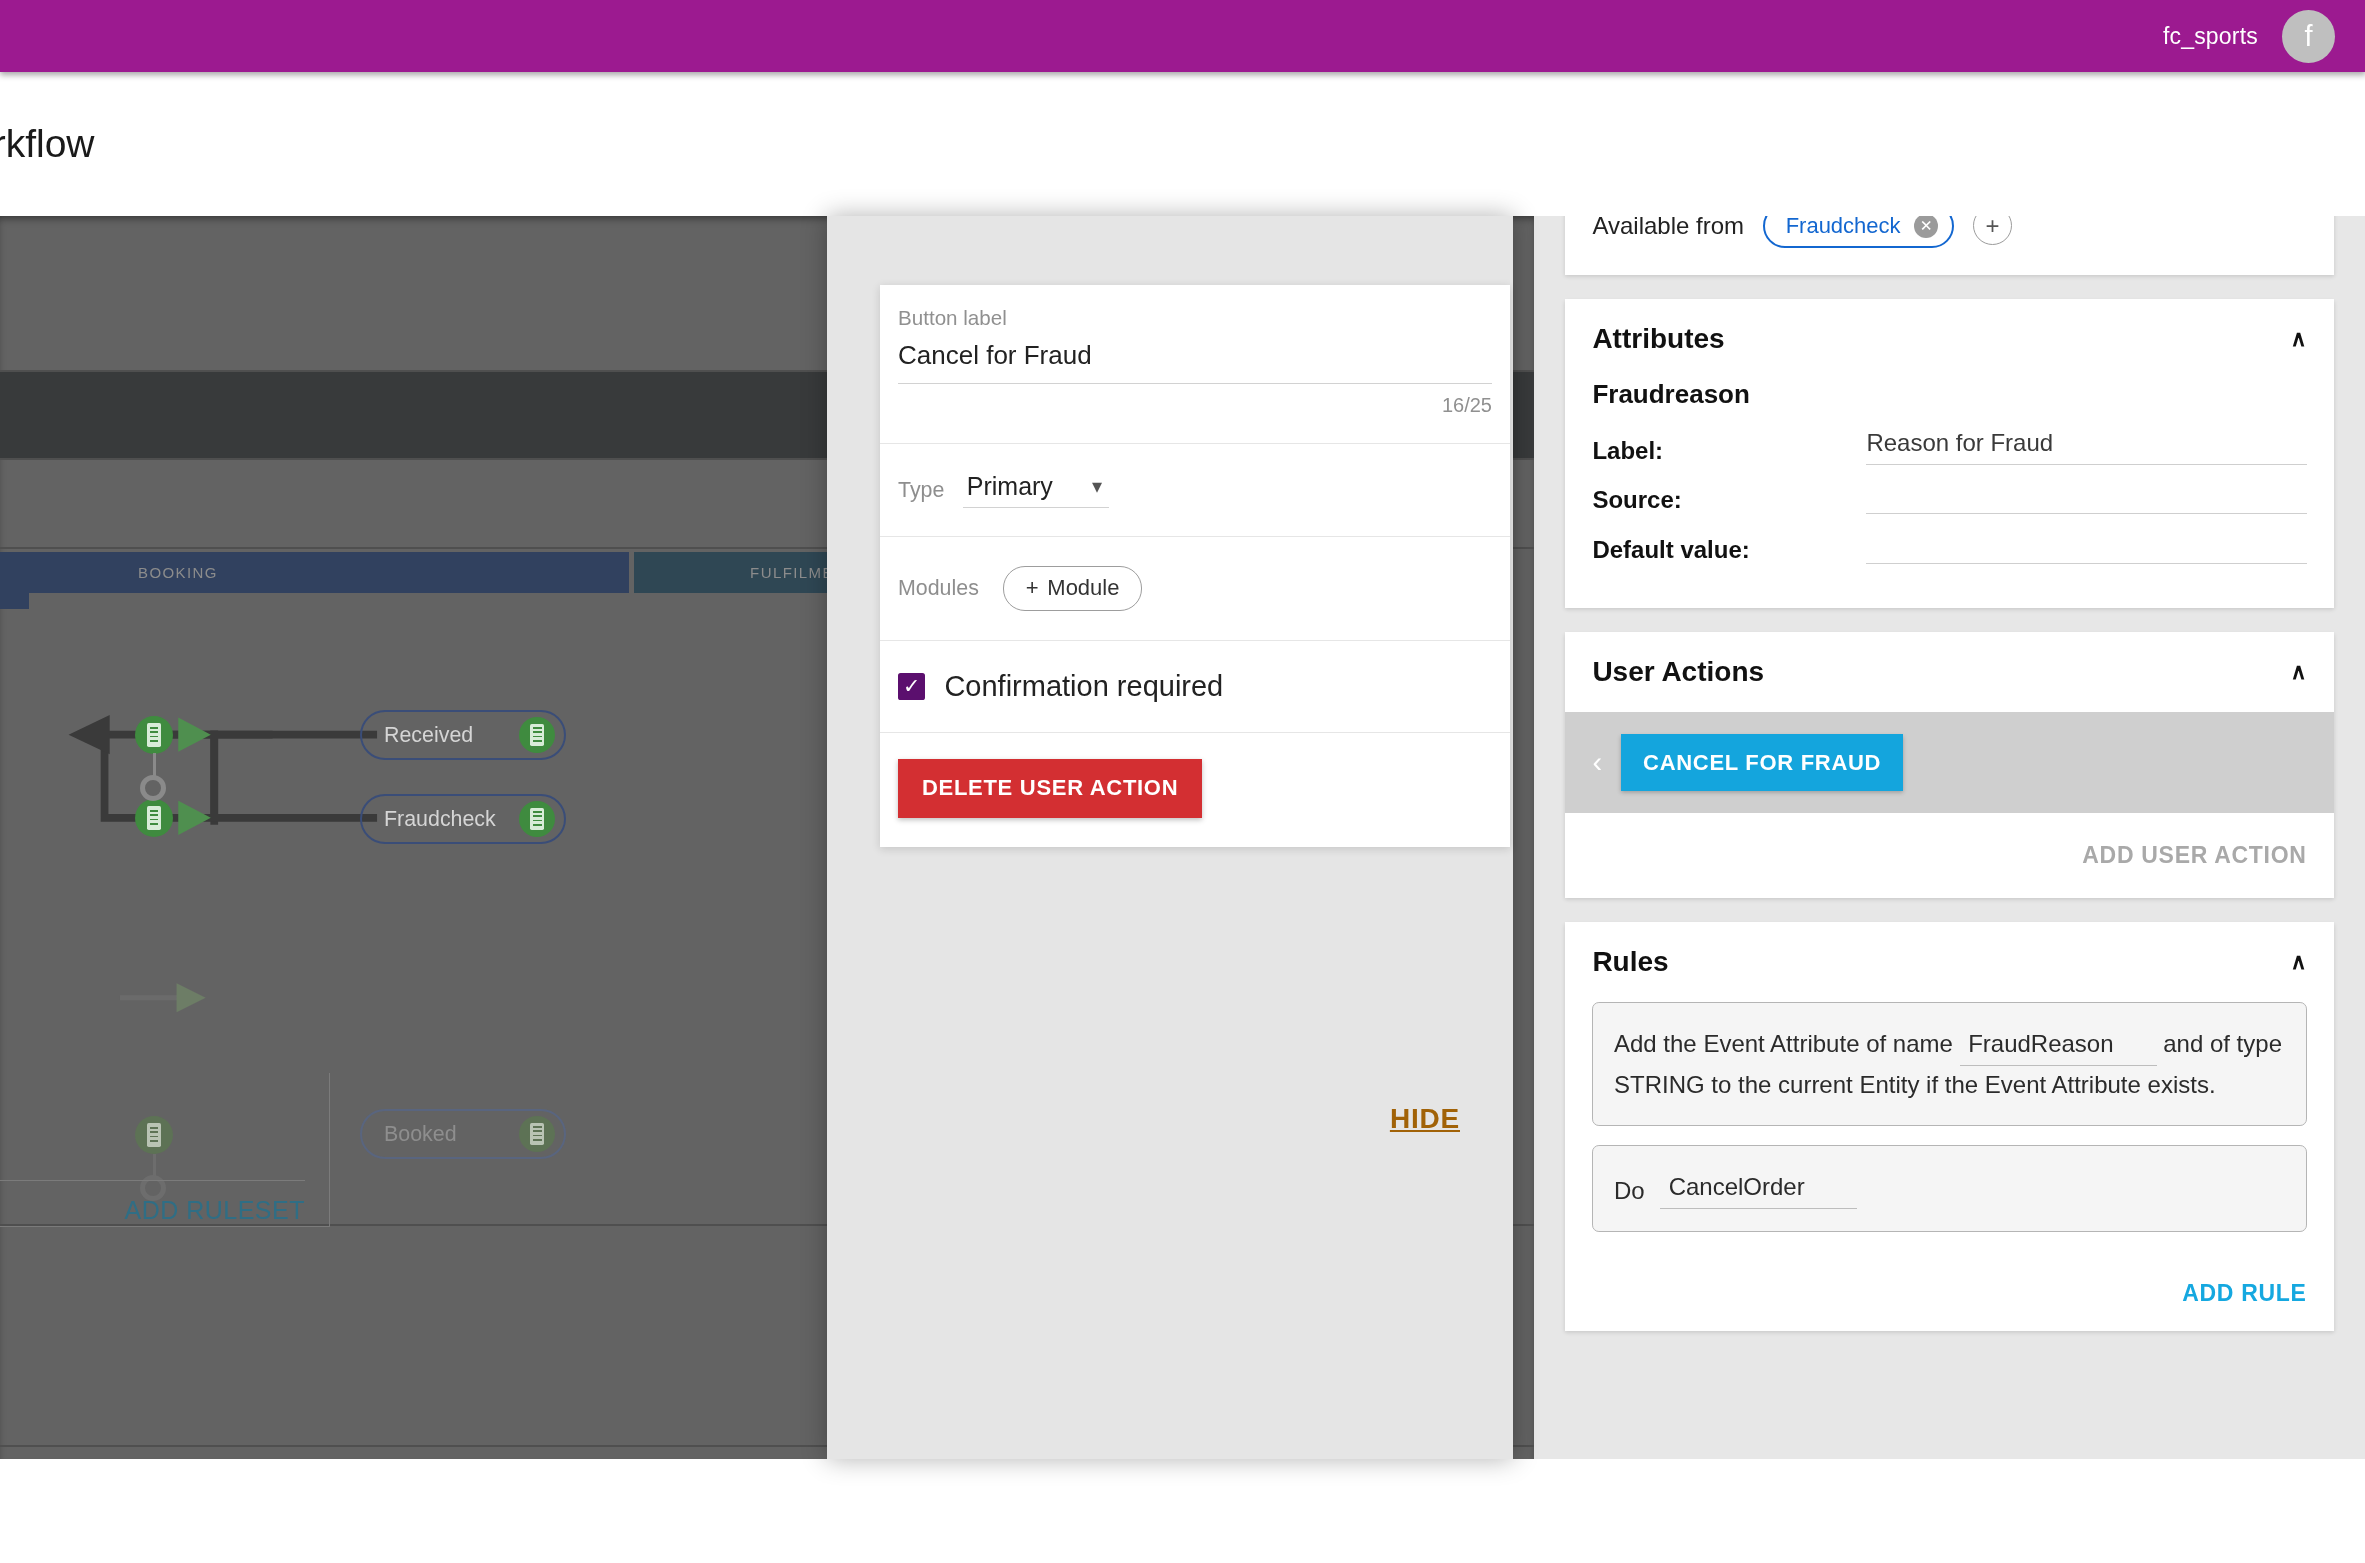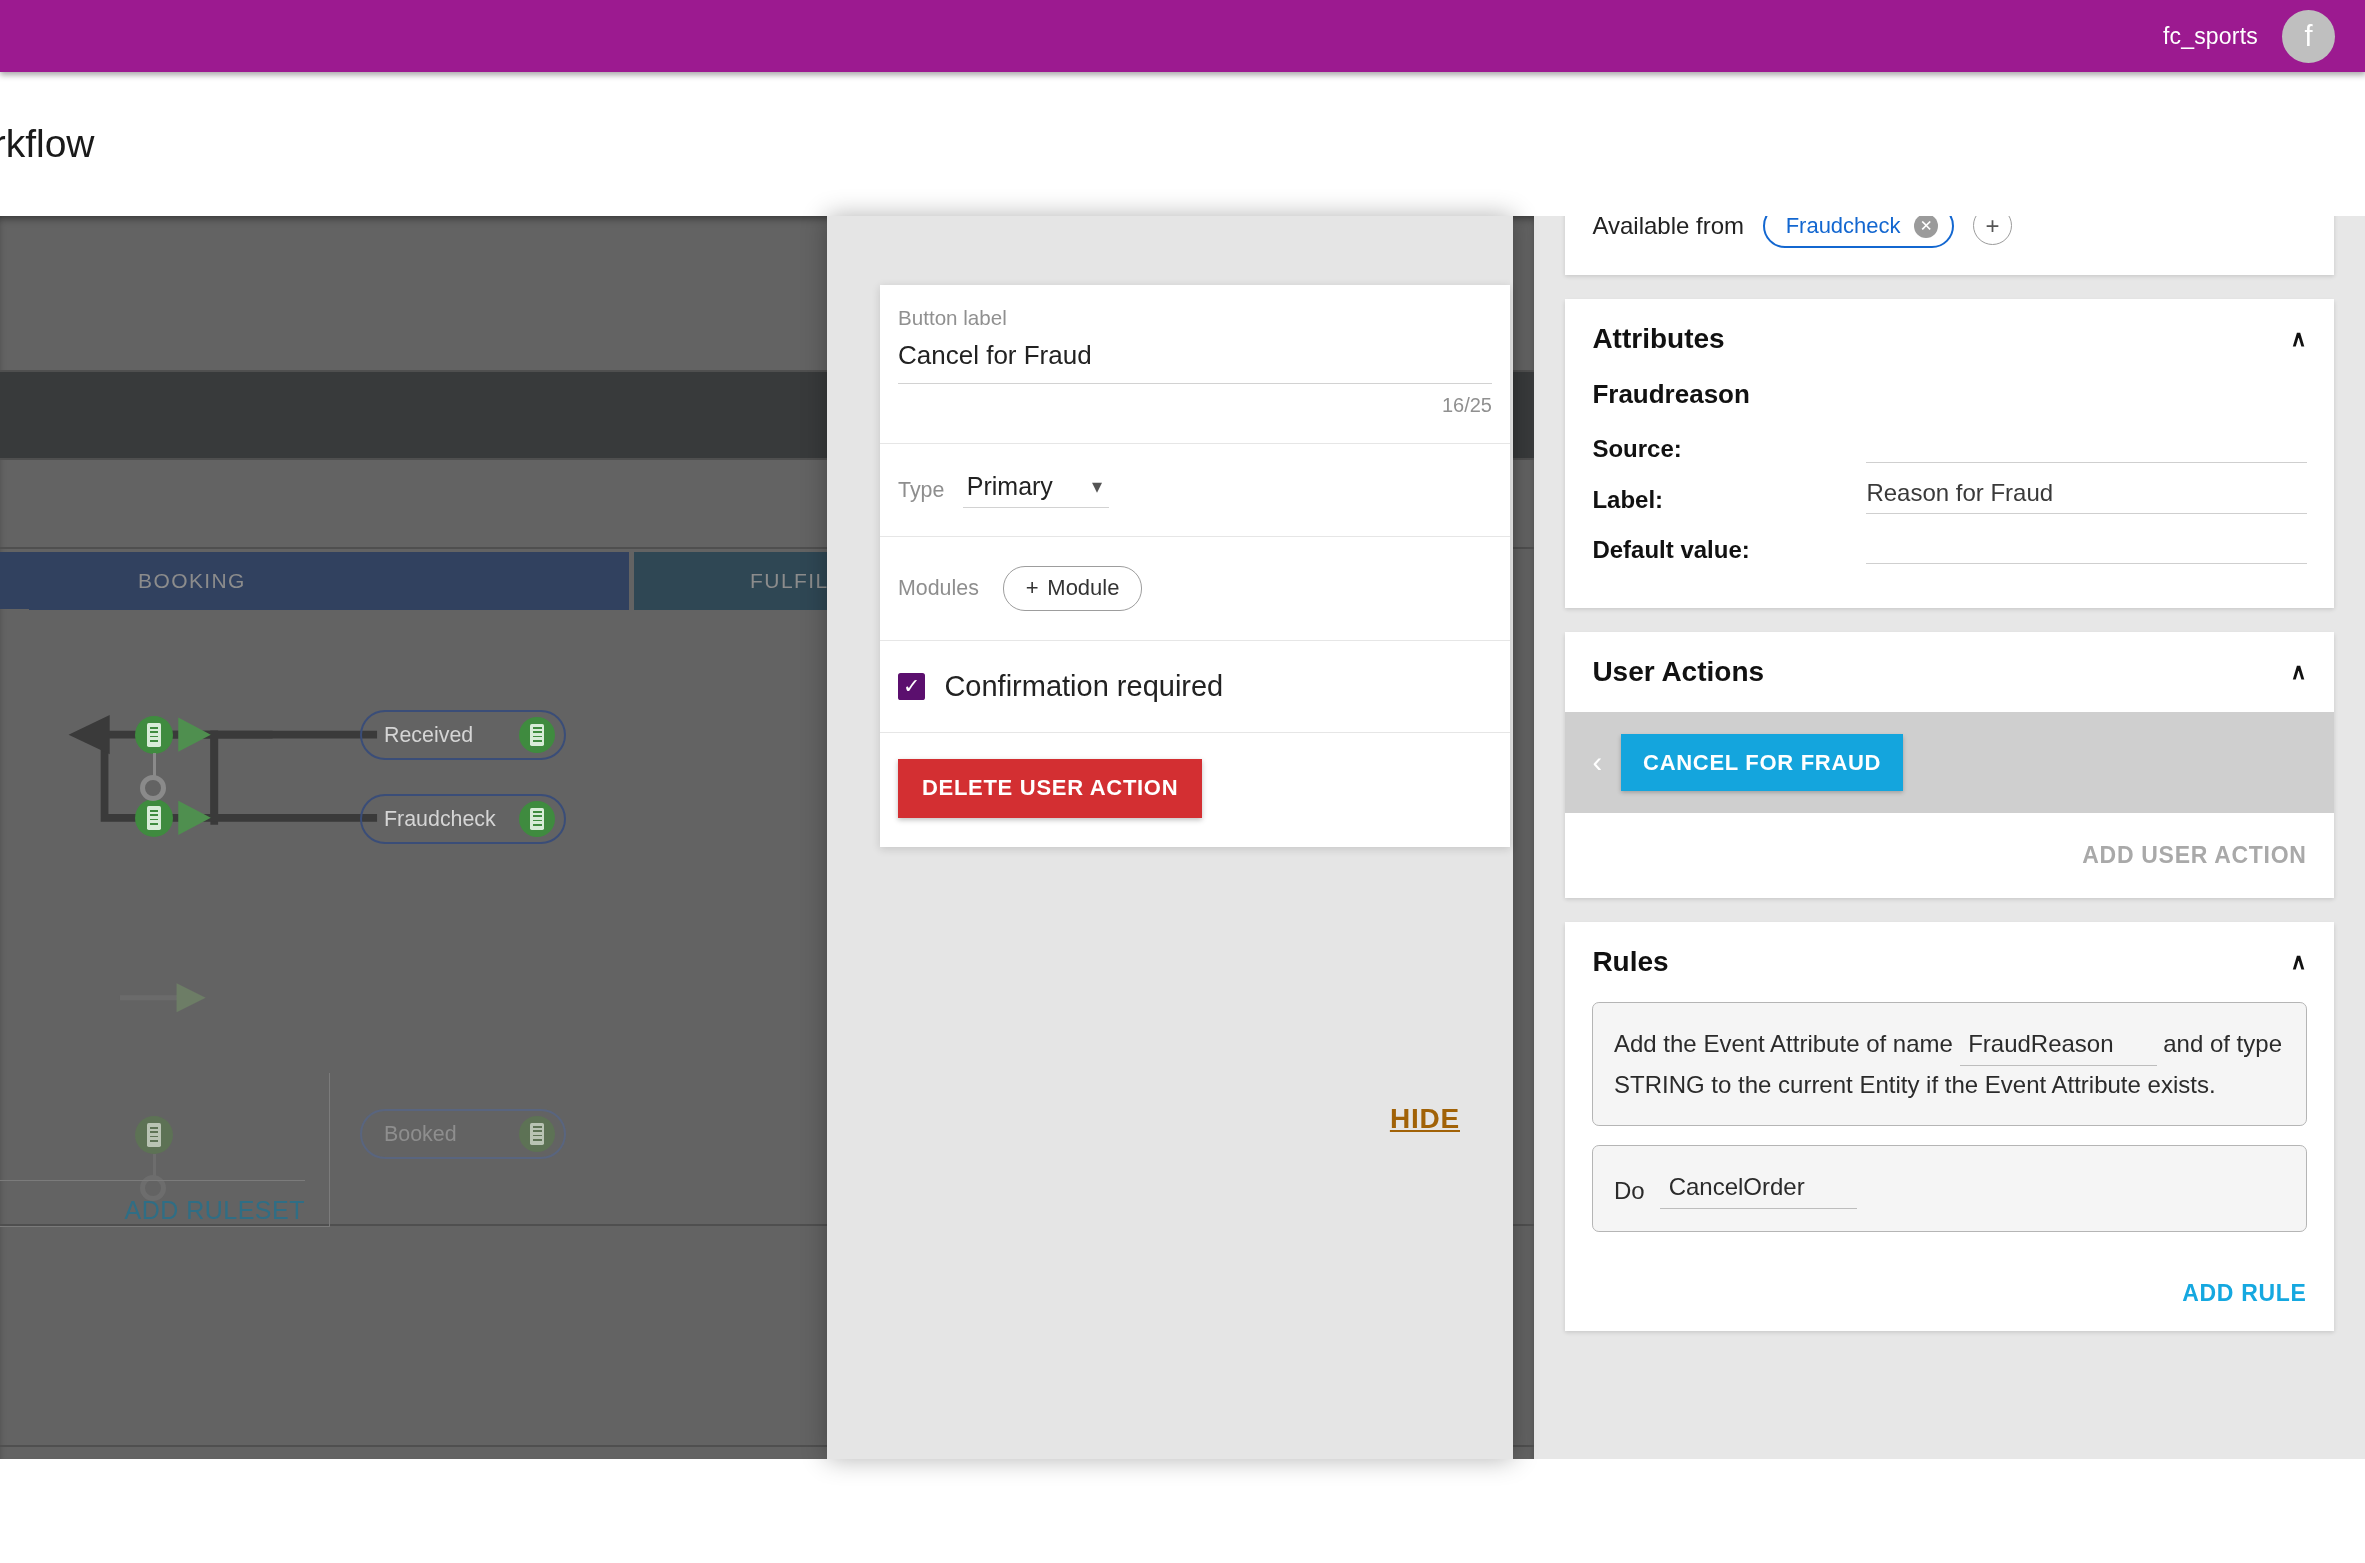--- a/index.html
+++ b/index.html
@@ -48,22 +48,22 @@
     position:absolute; left:0; top:156px; width:1534px; height:86px;
     background:#383a3b;
   }
   .canvas-divider {
     position:absolute; left:0; width:1534px; height:1.7px; background:#4f4f4f;
   }
 
   
   .tabs { position:absolute; left:0; top:336px; width:1534px; height:57px; display:flex; }
   .tab {
-    height:58px; display:flex; align-items:center;
-    color:#8c8c8c; font-size:21px; letter-spacing:1.4px;
+    height:41px; display:flex; align-items:center;
+    color:#8c8c8c; font-size:15px; letter-spacing:1.4px;
   }
   .tab.booking { background:#31415f; width:600px; padding-left:109px; }
   .tab.fulfilment { background:#2f4754; width:330px; padding-left:116px; margin-left:5.1px; }
   .tab-left-stub { width:29px; background:#31415f; height:57px; }
 
   
   .node {
     position:absolute; height:50px; border-radius:25px;
     border:2.6px solid #3a4d78; background:transparent;
     display:flex; align-items:center; padding:0 8.6px 0 22px;
@@ -408,26 +408,26 @@
     </div>
 
     <div class="card">
       <div class="card-head">
         <span class="card-title">Attributes</span>
         <span class="chev-up">∧</span>
       </div>
       <div class="attr-body">
         <div class="attr-name">Fraudreason</div>
         <div class="attr-line">
+          <span class="attr-key">Label:</span>
+          <span class="attr-val">Reason for Fraud</span>
+        </div>
+        <div class="attr-line">
           <span class="attr-key">Source:</span>
           <span class="attr-val"></span>
-        </div>
-        <div class="attr-line">
-          <span class="attr-key">Label:</span>
-          <span class="attr-val">Reason for Fraud</span>
         </div>
         <div class="attr-line">
           <span class="attr-key">Default value:</span>
           <span class="attr-val"></span>
         </div>
       </div>
     </div>
 
     <div class="card">
       <div class="card-head">

